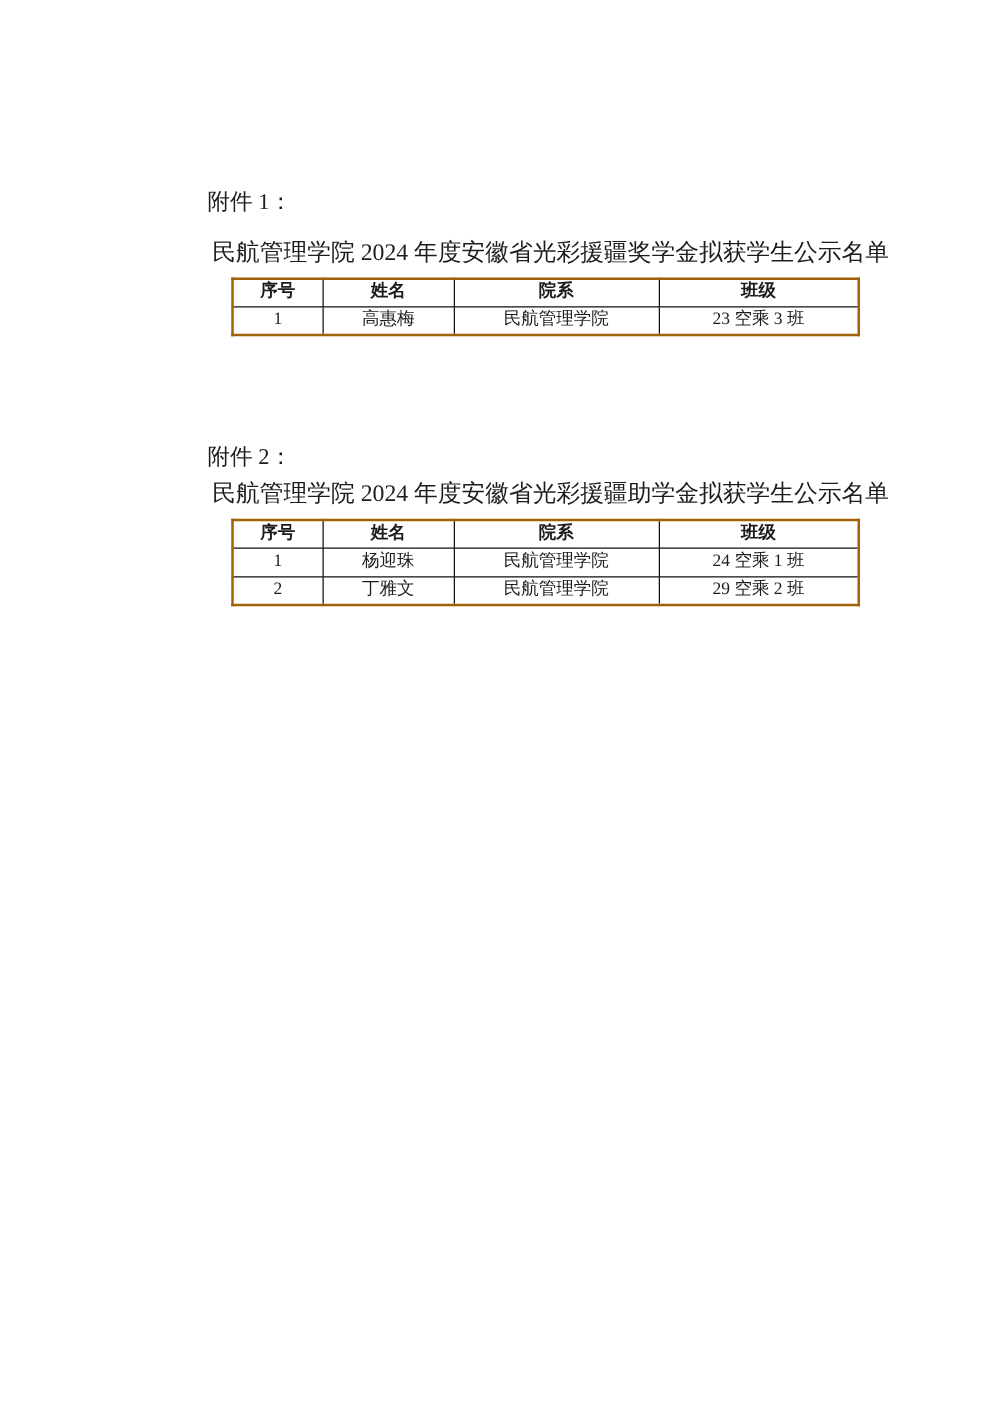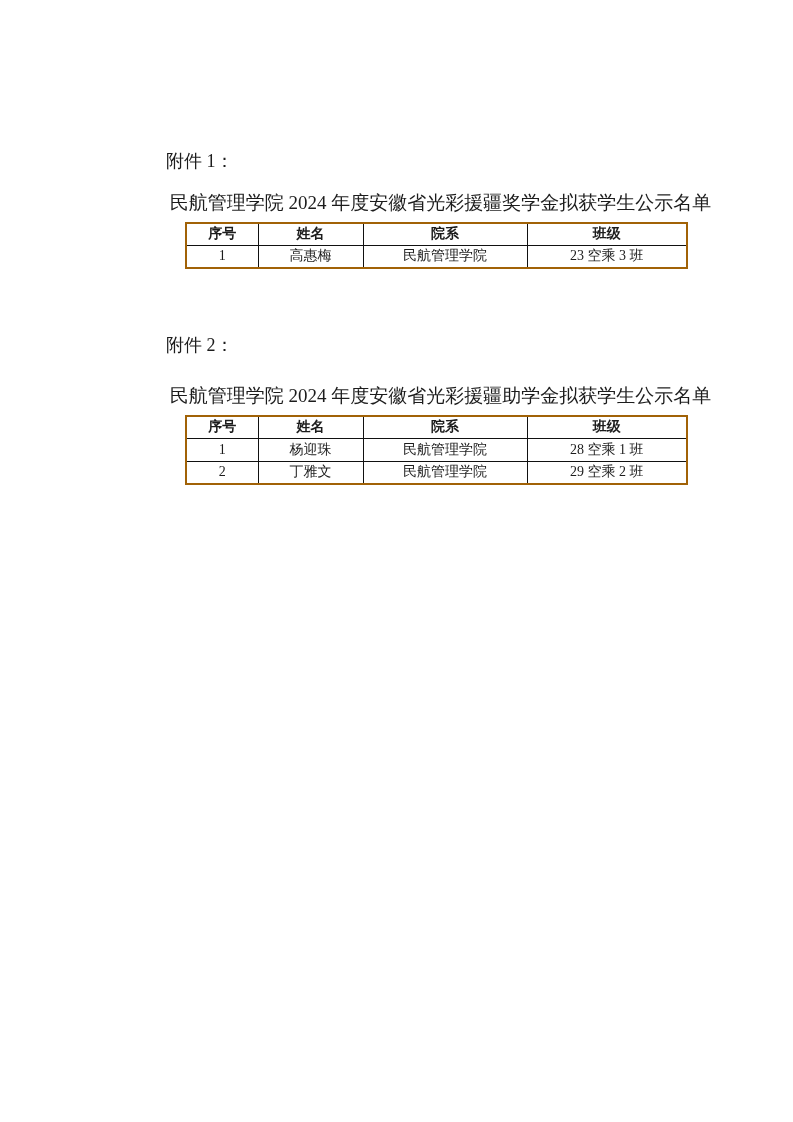--- a/index.html
+++ b/index.html
@@ -14,21 +14,21 @@
     overflow: hidden;
   }
   .att-label {
     position: absolute;
     left: 122px;
     font-size: 18px;
     line-height: 1;
     white-space: pre;
   }
   #att1-label { top: 108px; }
-  #att2-label { top: 292px; }
+  #att2-label { top: 312px; }
   .doc-title {
     position: absolute;
     left: 0;
     width: 100%;
     text-align: center;
     font-size: 19px;
     line-height: 1;
     white-space: nowrap;
   }
   #title1 { top: 149px; }
@@ -111,21 +111,21 @@
         <th>姓名</th>
         <th>院系</th>
         <th>班级</th>
       </tr>
     </thead>
     <tbody>
       <tr>
         <td>1</td>
         <td>杨迎珠</td>
         <td>民航管理学院</td>
-        <td>28 空乘 1 班</td>
+        <td>24 空乘 1 班</td>
       </tr>
       <tr>
         <td>2</td>
         <td>丁雅文</td>
         <td>民航管理学院</td>
         <td>29 空乘 2 班</td>
       </tr>
     </tbody>
   </table>
 

